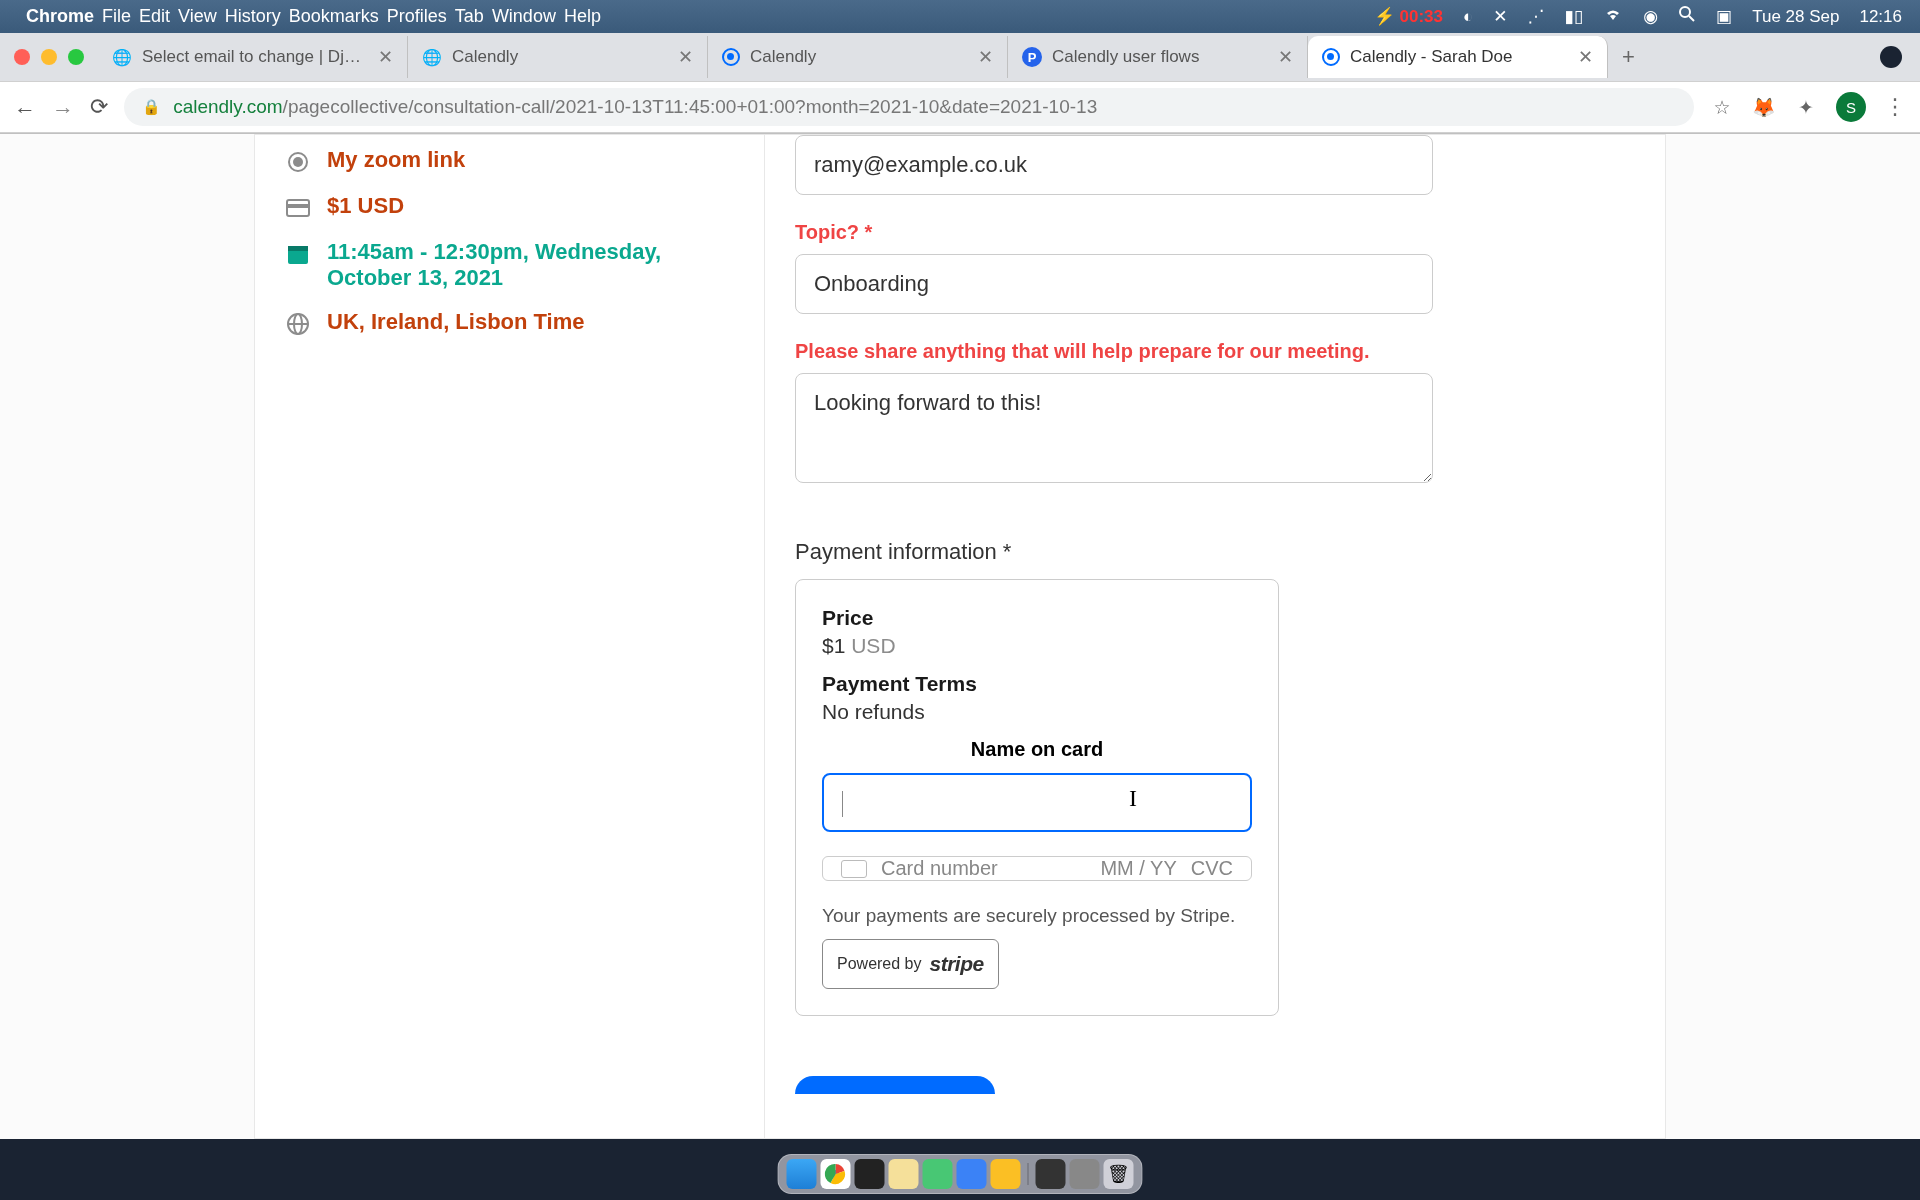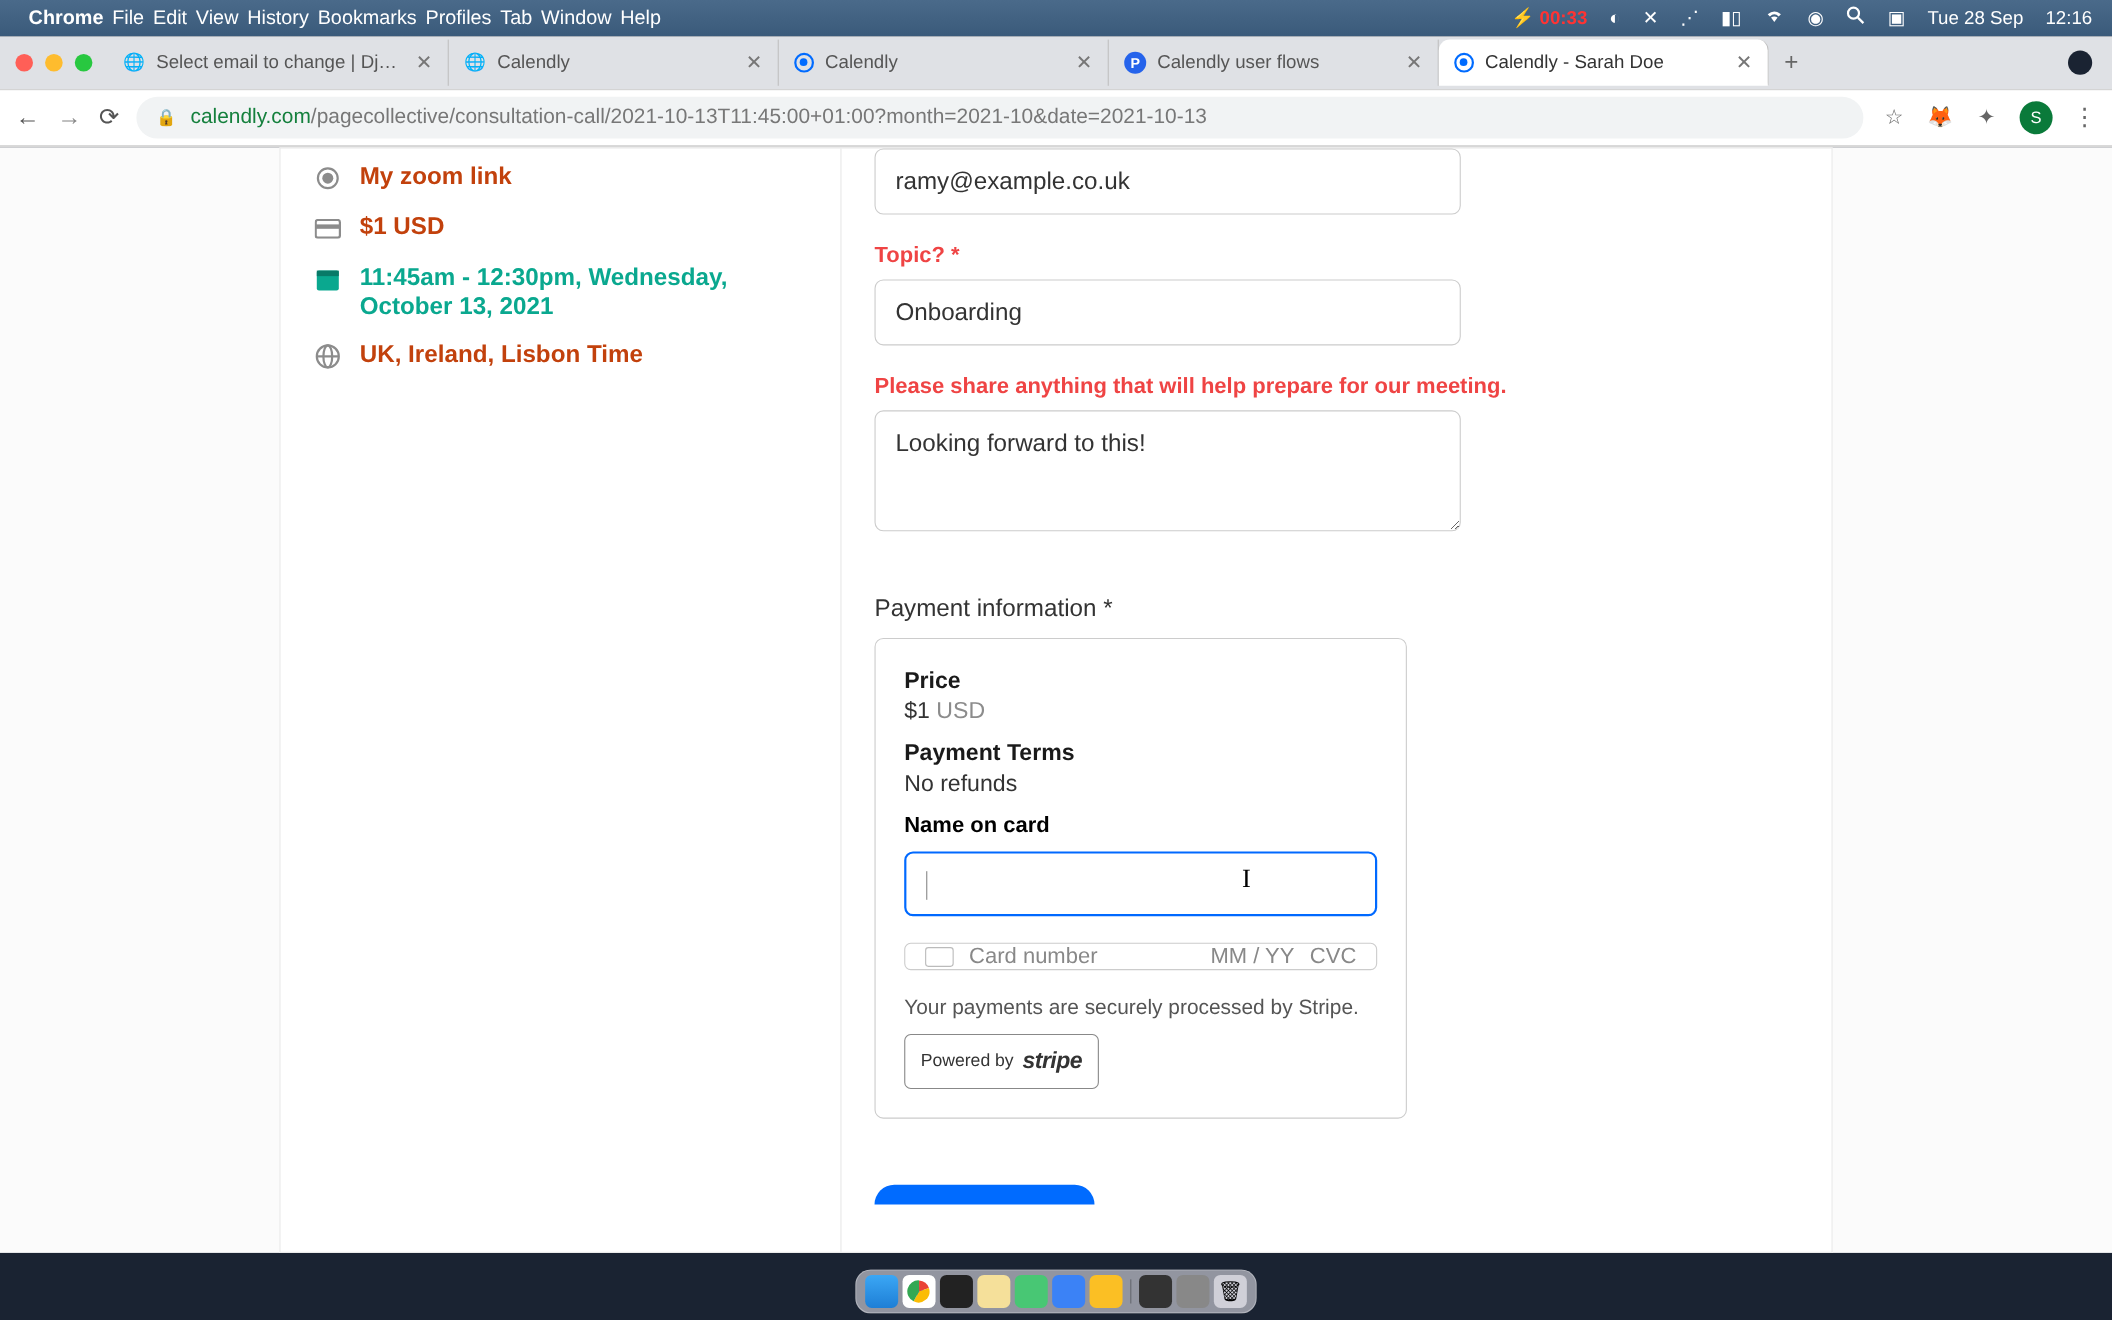--- a/index.html
+++ b/index.html
@@ -177,42 +177,42 @@
 
     .form-label {
       font-weight: 700;
       font-size: 20px;
       color: #ef4444;
       margin-bottom: 10px;
       display: block;
     }
     .form-label.light { font-weight: 400; font-size: 22px; color: #333; margin-bottom: 14px; margin-top: 26px; }
     .form-input {
-      width: 533px;
+      width: 638px;
       padding: 16px 18px;
       border: 1px solid #ccc;
       border-radius: 8px;
       font-size: 22px;
       color: #333;
       margin-bottom: 26px;
       font-family: inherit;
     }
     textarea.form-input { height: 110px; resize: both; }
 
     .payment-box {
       width: 484px;
       border: 1px solid #ccc;
       border-radius: 8px;
       padding: 26px;
       margin-bottom: 30px;
     }
     .pb-label { font-weight: 700; font-size: 21px; color: #1a1a1a; margin-bottom: 4px; }
     .pb-value { font-size: 21px; color: #333; margin-bottom: 14px; }
     .pb-value .currency { color: #8c8c8c; }
-    .noc-label { font-weight: 700; font-size: 20px; margin-top: 12px; margin-bottom: 12px; }
+    .noc-label { font-weight: 700; font-size: 20px; margin-top: 12px; margin-bottom: 12px; text-align: center; }
     .noc-input {
       width: 100%;
       border: 2px solid #0069ff;
       border-radius: 8px;
       padding: 16px 18px;
       font-size: 20px;
       margin-bottom: 24px;
       position: relative;
     }
     .noc-input input { border: none; outline: none; width: 100%; font-size: 20px; font-family: inherit; }

